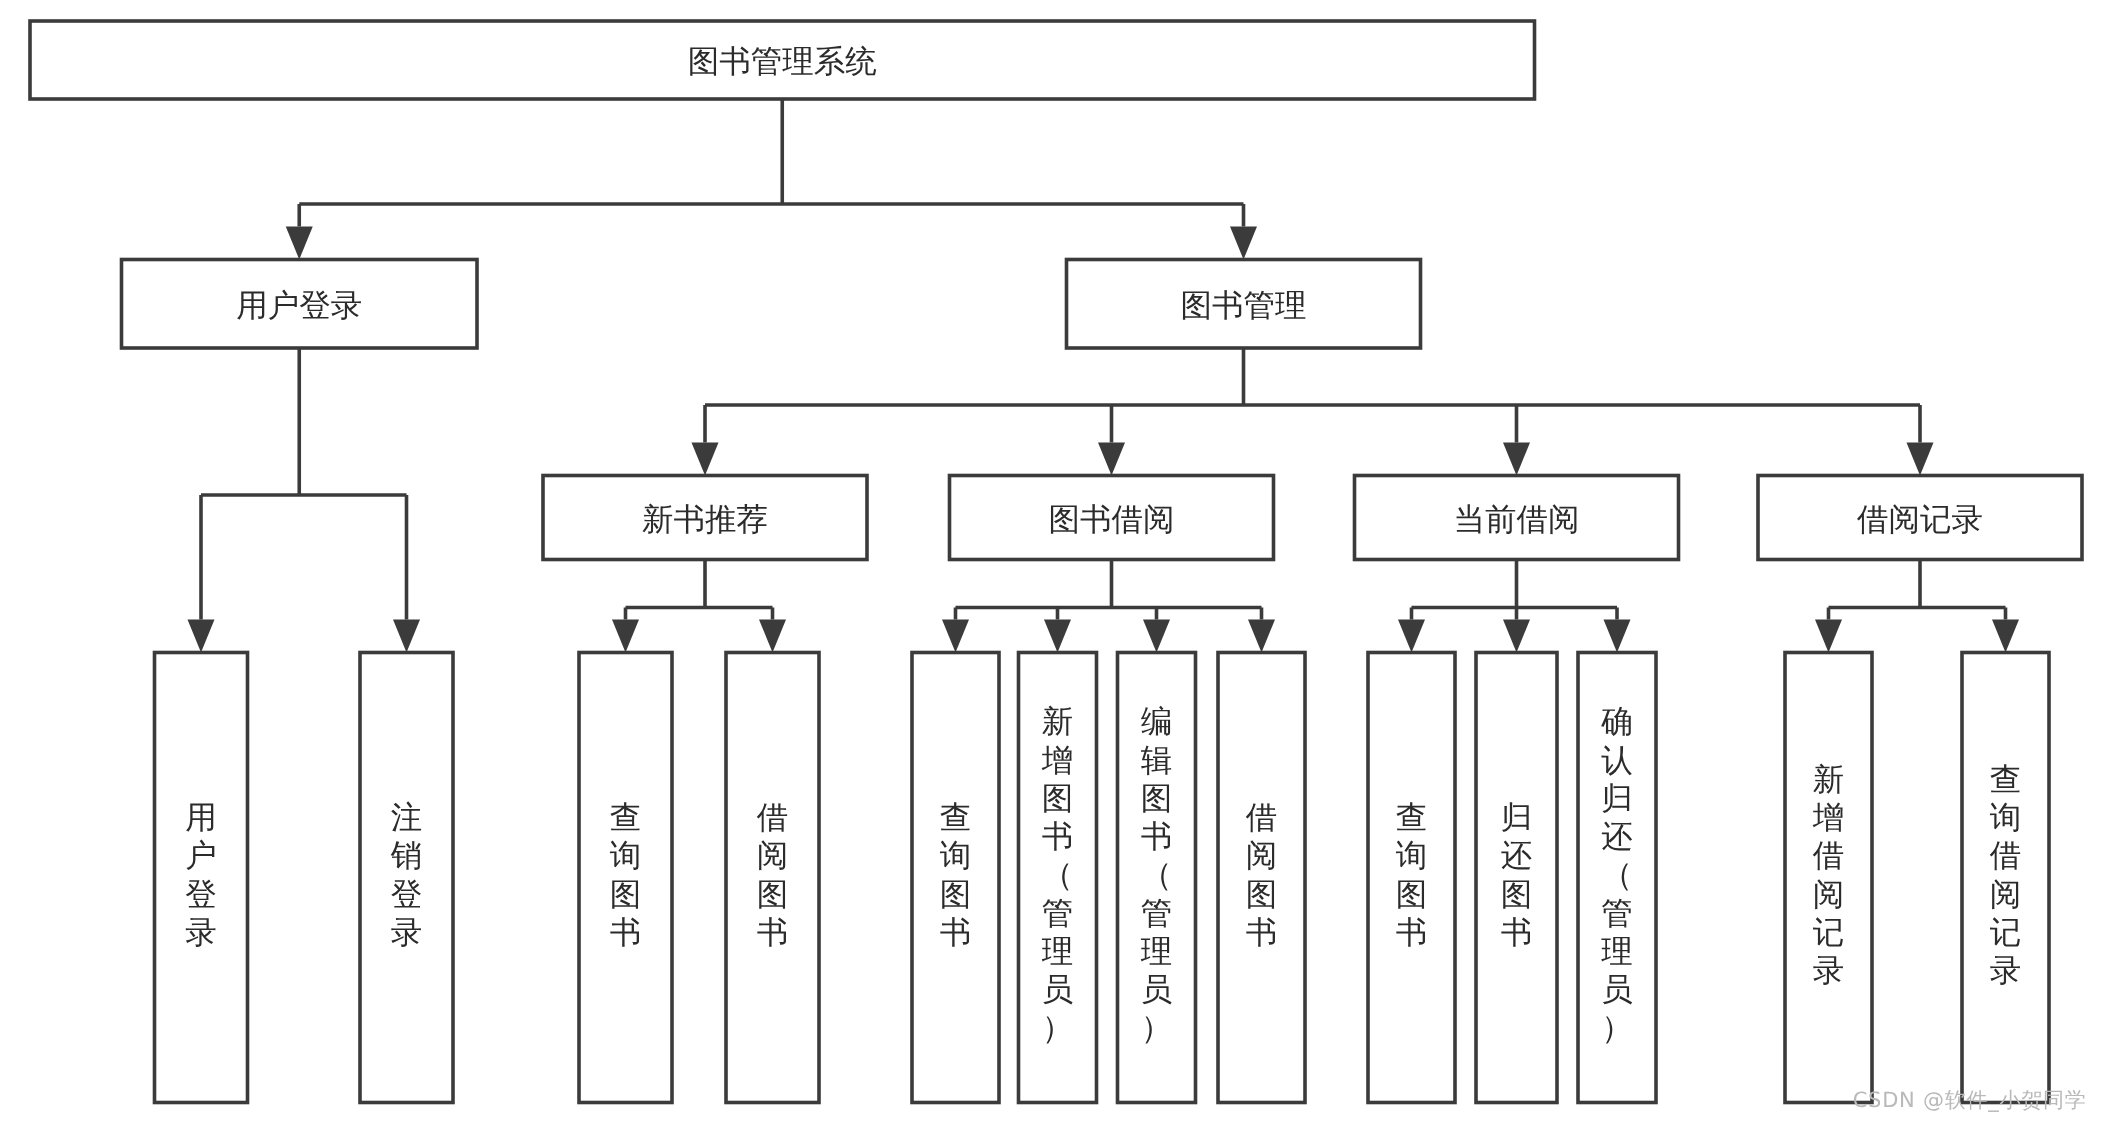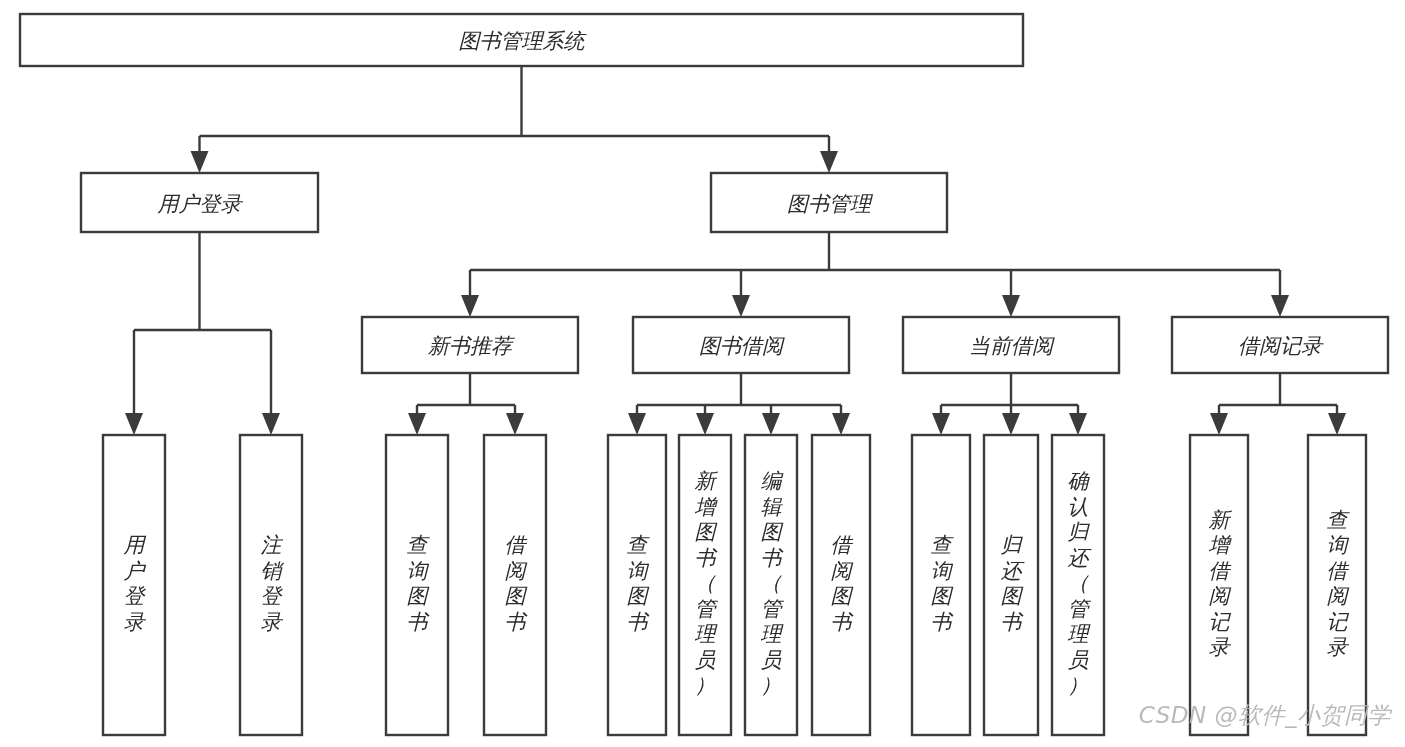--- a/index.html
+++ b/index.html
@@ -12,21 +12,20 @@
     height: 747px;
     font-family: "DejaVu Sans", "Liberation Sans", sans-serif;
     position: relative;
     overflow: hidden;
   }
   #diagram-root {
     position: absolute;
     left: 0; top: 0;
     width: 1405px;
     height: 747px;
-    font-style: italic;
   }
   svg#flow {
     display: block;
     width: 1405px;
     height: 747px;
   }
   .node-box {
     fill: #ffffff;
     stroke: #3b3b3b;
     stroke-width: 2.4;
@@ -50,23 +49,23 @@
   }
   .node-label-vertical {
     fill: #2b2b2b;
     font-family: "DejaVu Sans", "Liberation Sans", sans-serif;
     font-size: 21px;
     text-anchor: middle;
   }
   .watermark {
     position: absolute;
     right: 14px;
-    bottom: 16px;
-    font-family: "DejaVu Sans", "Liberation Sans", sans-serif;
-    font-size: 23px;
+    bottom: 4px;
+    font-family: "DejaVu Sans", "Liberation Sans", sans-serif;
+    font-size: 14px;
     color: #b9b9b9;
     letter-spacing: 0.5px;
     white-space: nowrap;
     user-select: none;
   }
 </style>
 </head>
 <body>
 
 <div id="diagram-root">

